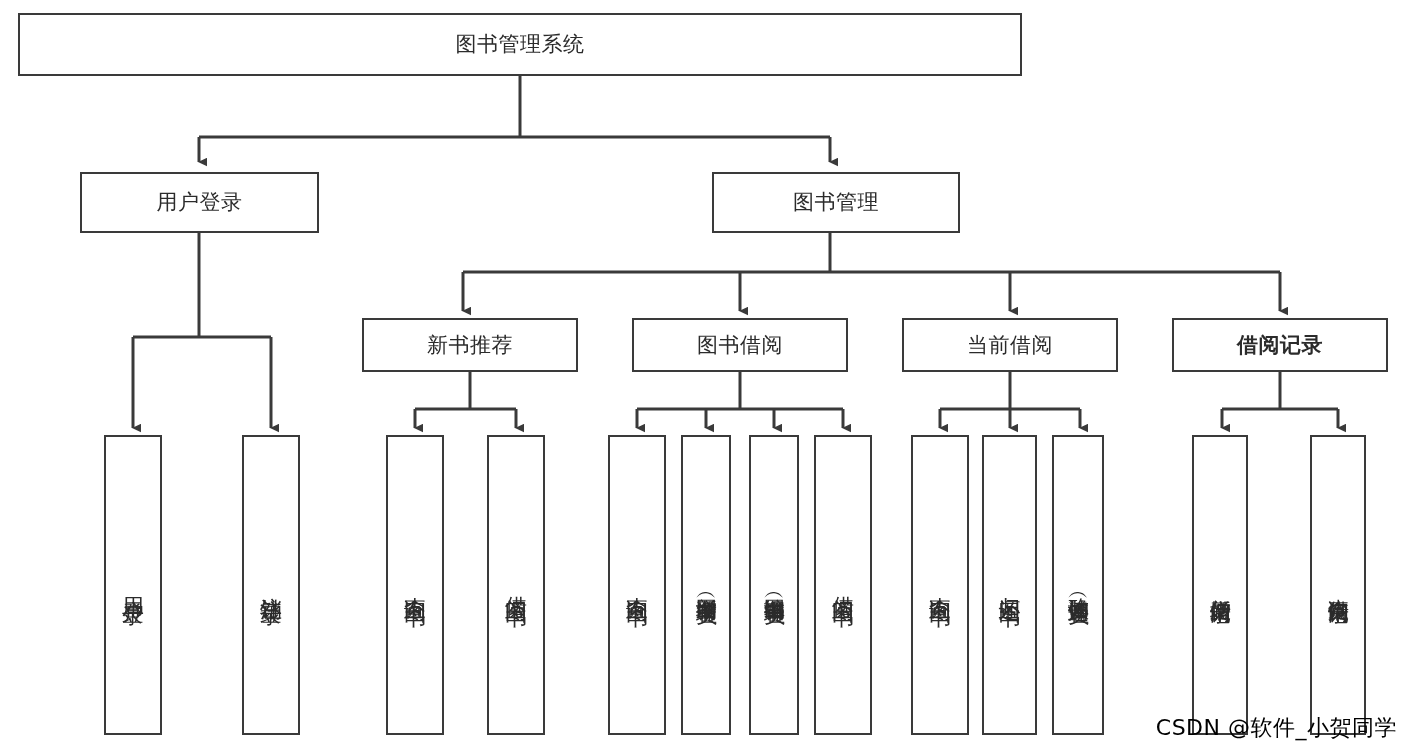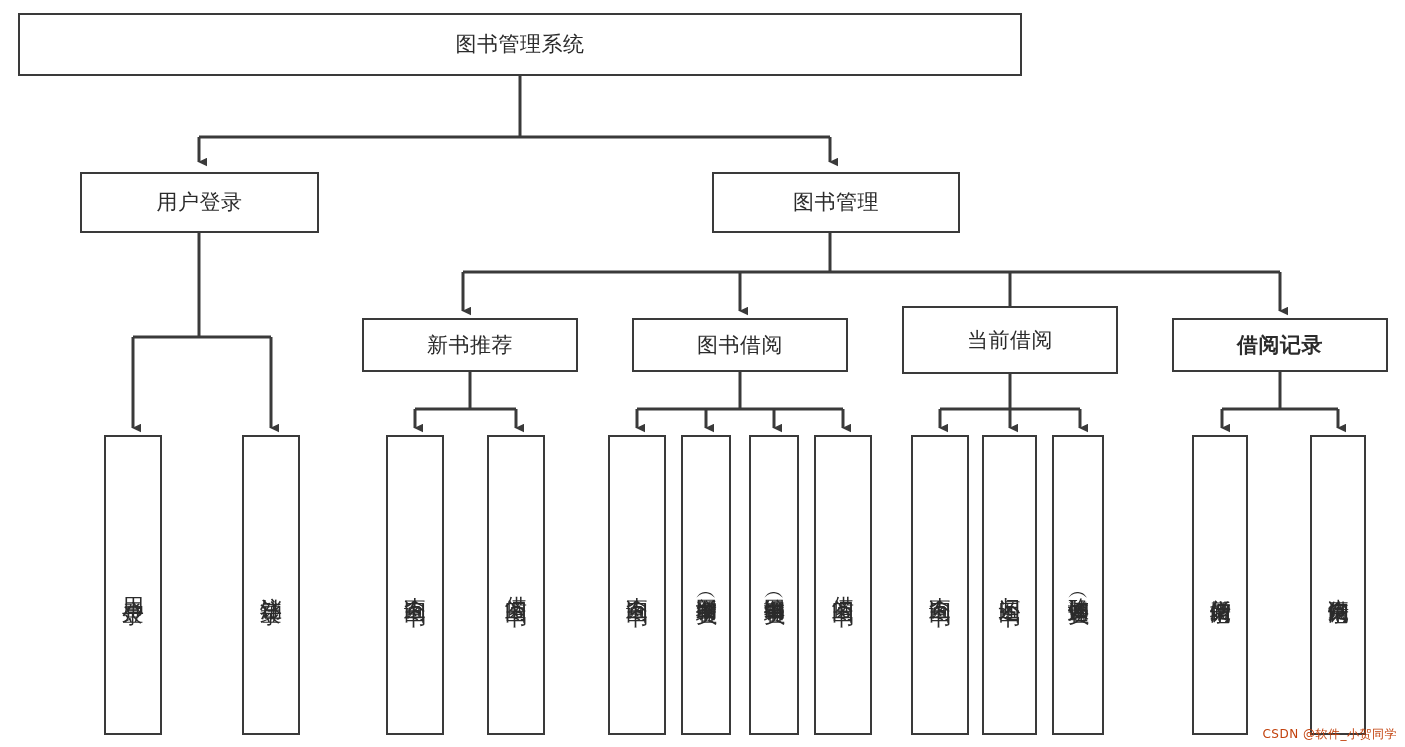--- a/index.html
+++ b/index.html
@@ -60,22 +60,22 @@
     max-height: 100%;
   }
   .node.vertical.narrow .node-label {
     font-size: 21px;
     letter-spacing: 1px;
   }
   #watermark {
     position: absolute;
     right: 8px;
     bottom: 4px;
-    font-size: 12px;
-    color: #c2410c;
+    font-size: 22px;
+    color: #000000;
     letter-spacing: 0.5px;
     white-space: nowrap;
   }
 </style>
 </head>
 <body>
 
 <div id="diagram-root">
 
   <svg class="wire-layer" viewBox="0 0 1405 747" xmlns="http://www.w3.org/2000/svg">
@@ -141,21 +141,21 @@
   </div>
 
   <div class="node horizontal" style="left:362px; top:318px; width:216px; height:54px;align-items:center;">
     <span class="node-label">新书推荐</span>
   </div>
 
   <div class="node horizontal" style="left:632px; top:318px; width:216px; height:54px;">
     <span class="node-label">图书借阅</span>
   </div>
 
-  <div class="node horizontal" style="left:902px; top:306px; width:216px; height:68px;">
+  <div class="node horizontal" style="left:902px; top:318px; width:216px; height:54px;">
     <span class="node-label">当前借阅</span>
   </div>
 
   <div class="node horizontal" style="left:1172px; top:318px; width:216px; height:54px;font-weight:bold;">
     <span class="node-label">借阅记录</span>
   </div>
 
   <div class="node vertical" style="left:104px; top:435px; width:58px; height:300px;">
     <span class="node-label">用户登录</span>
   </div>

